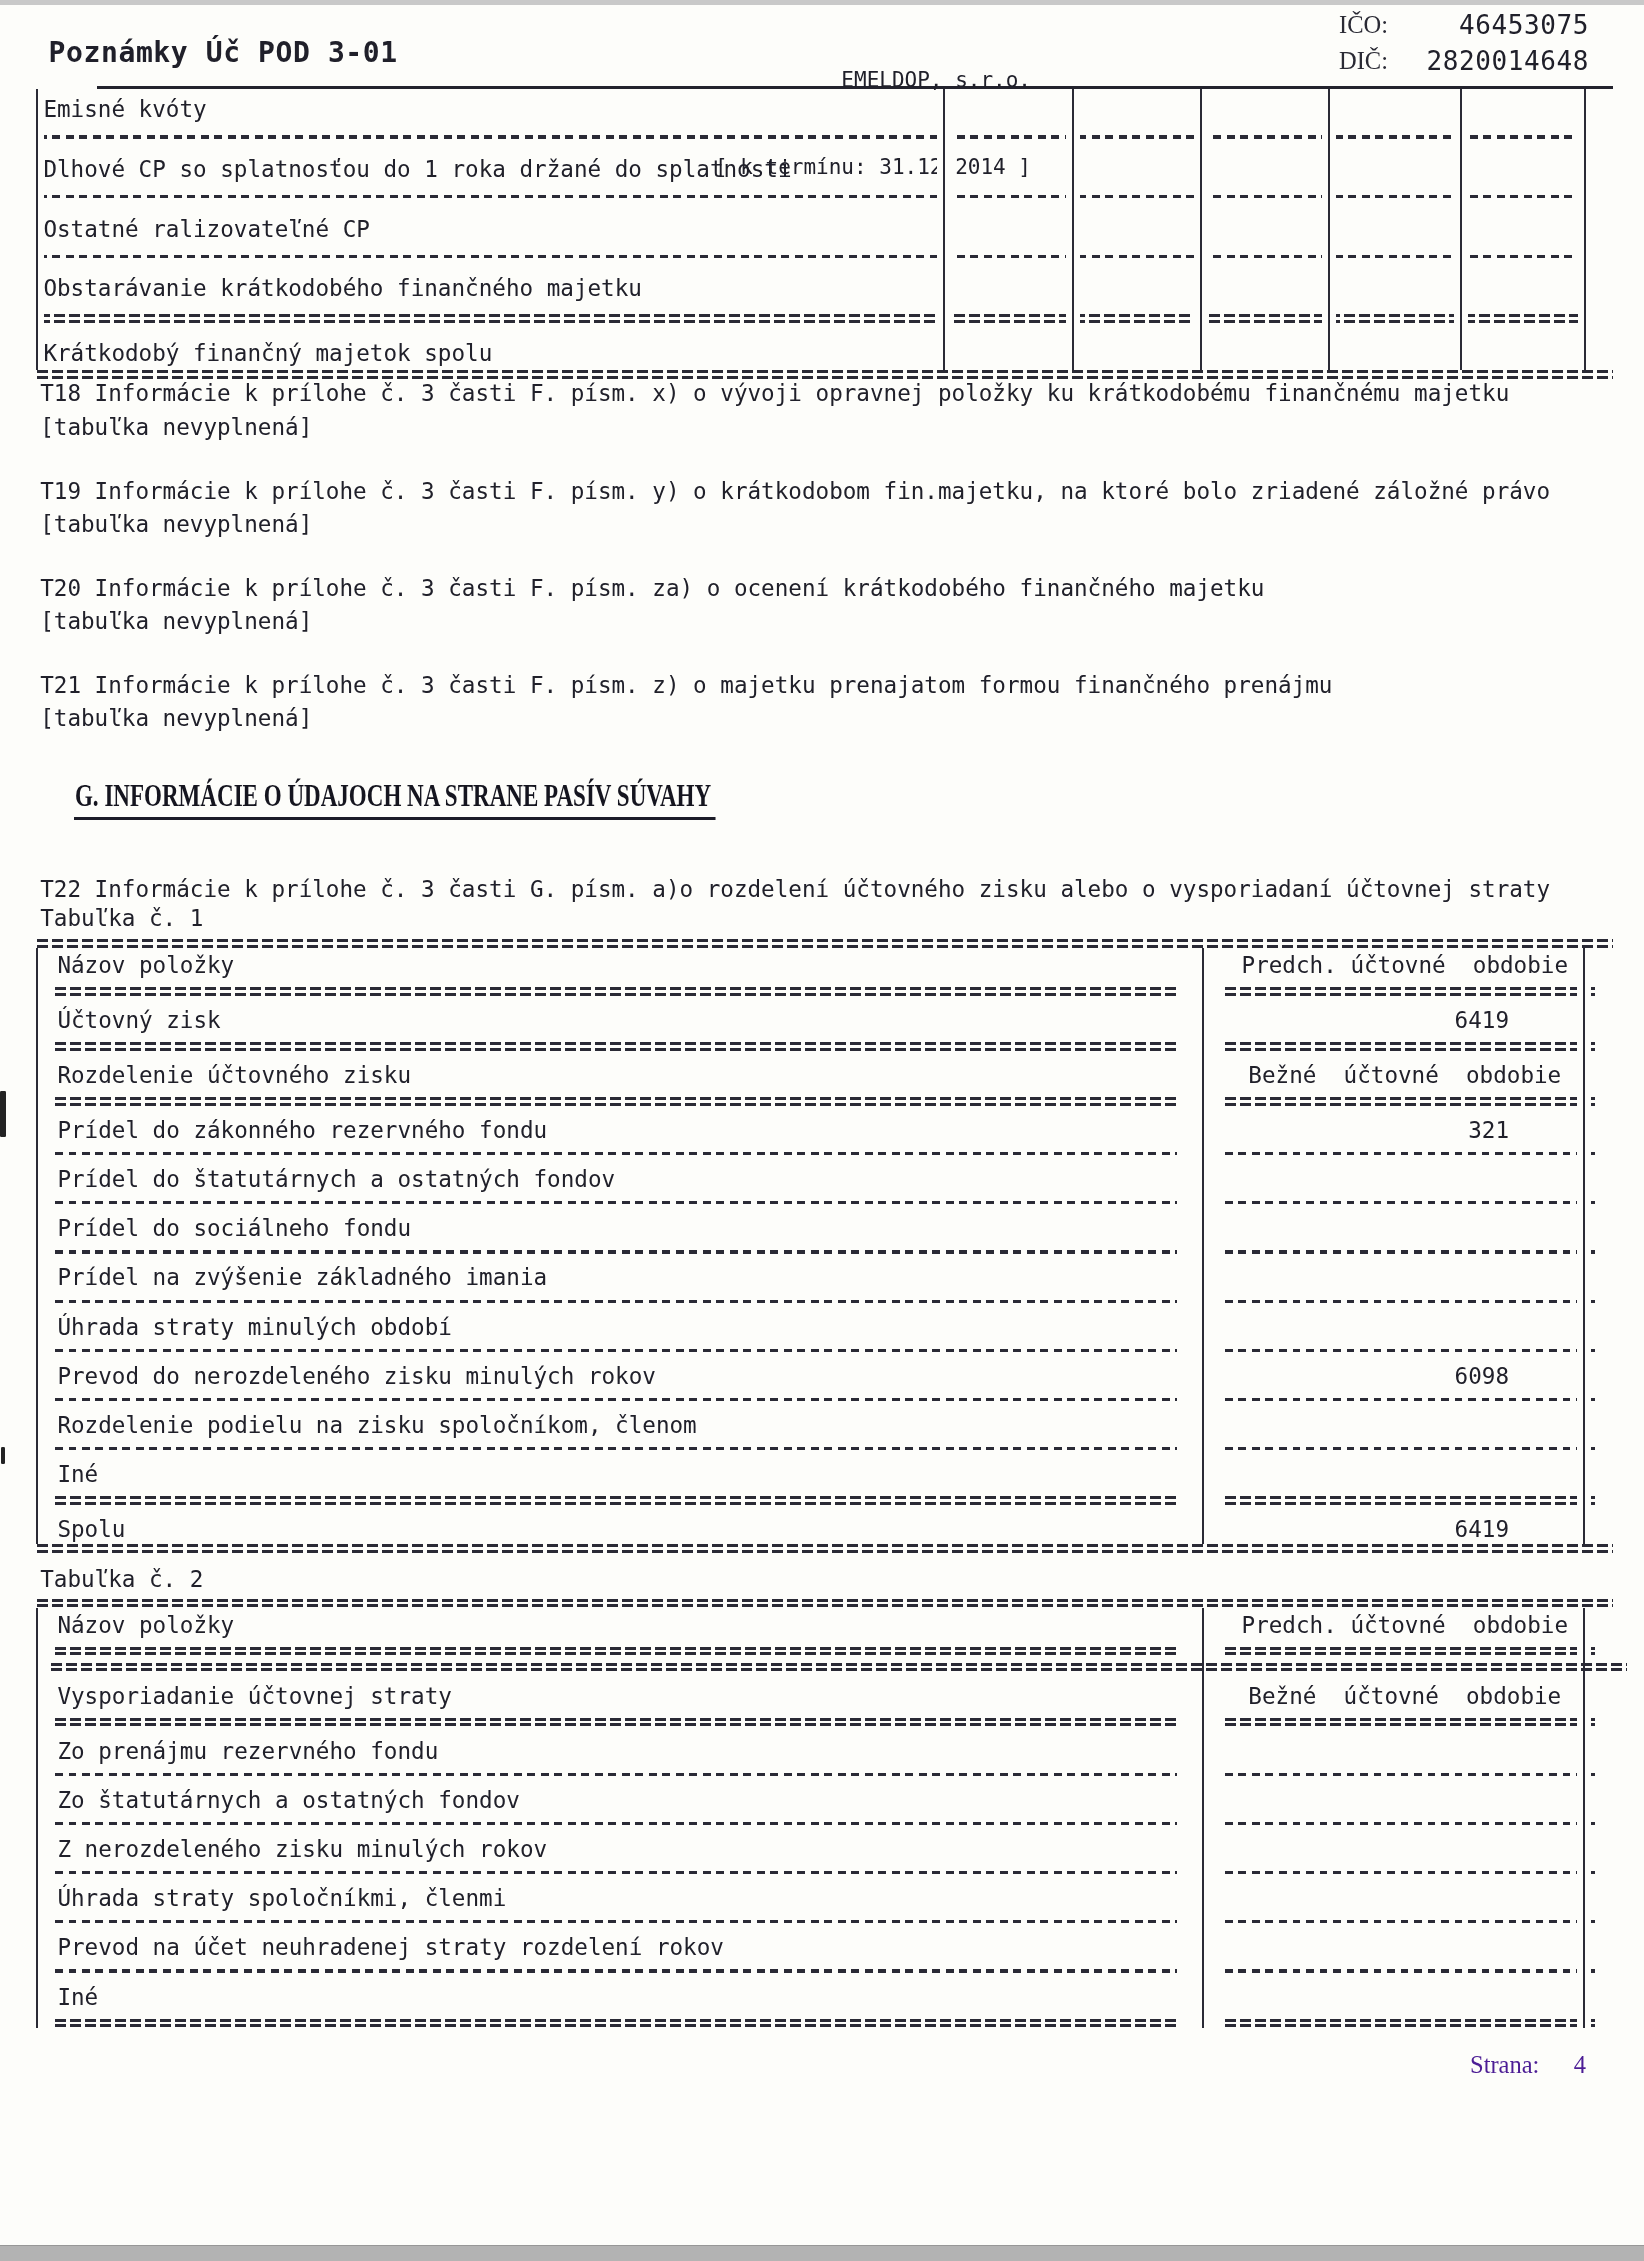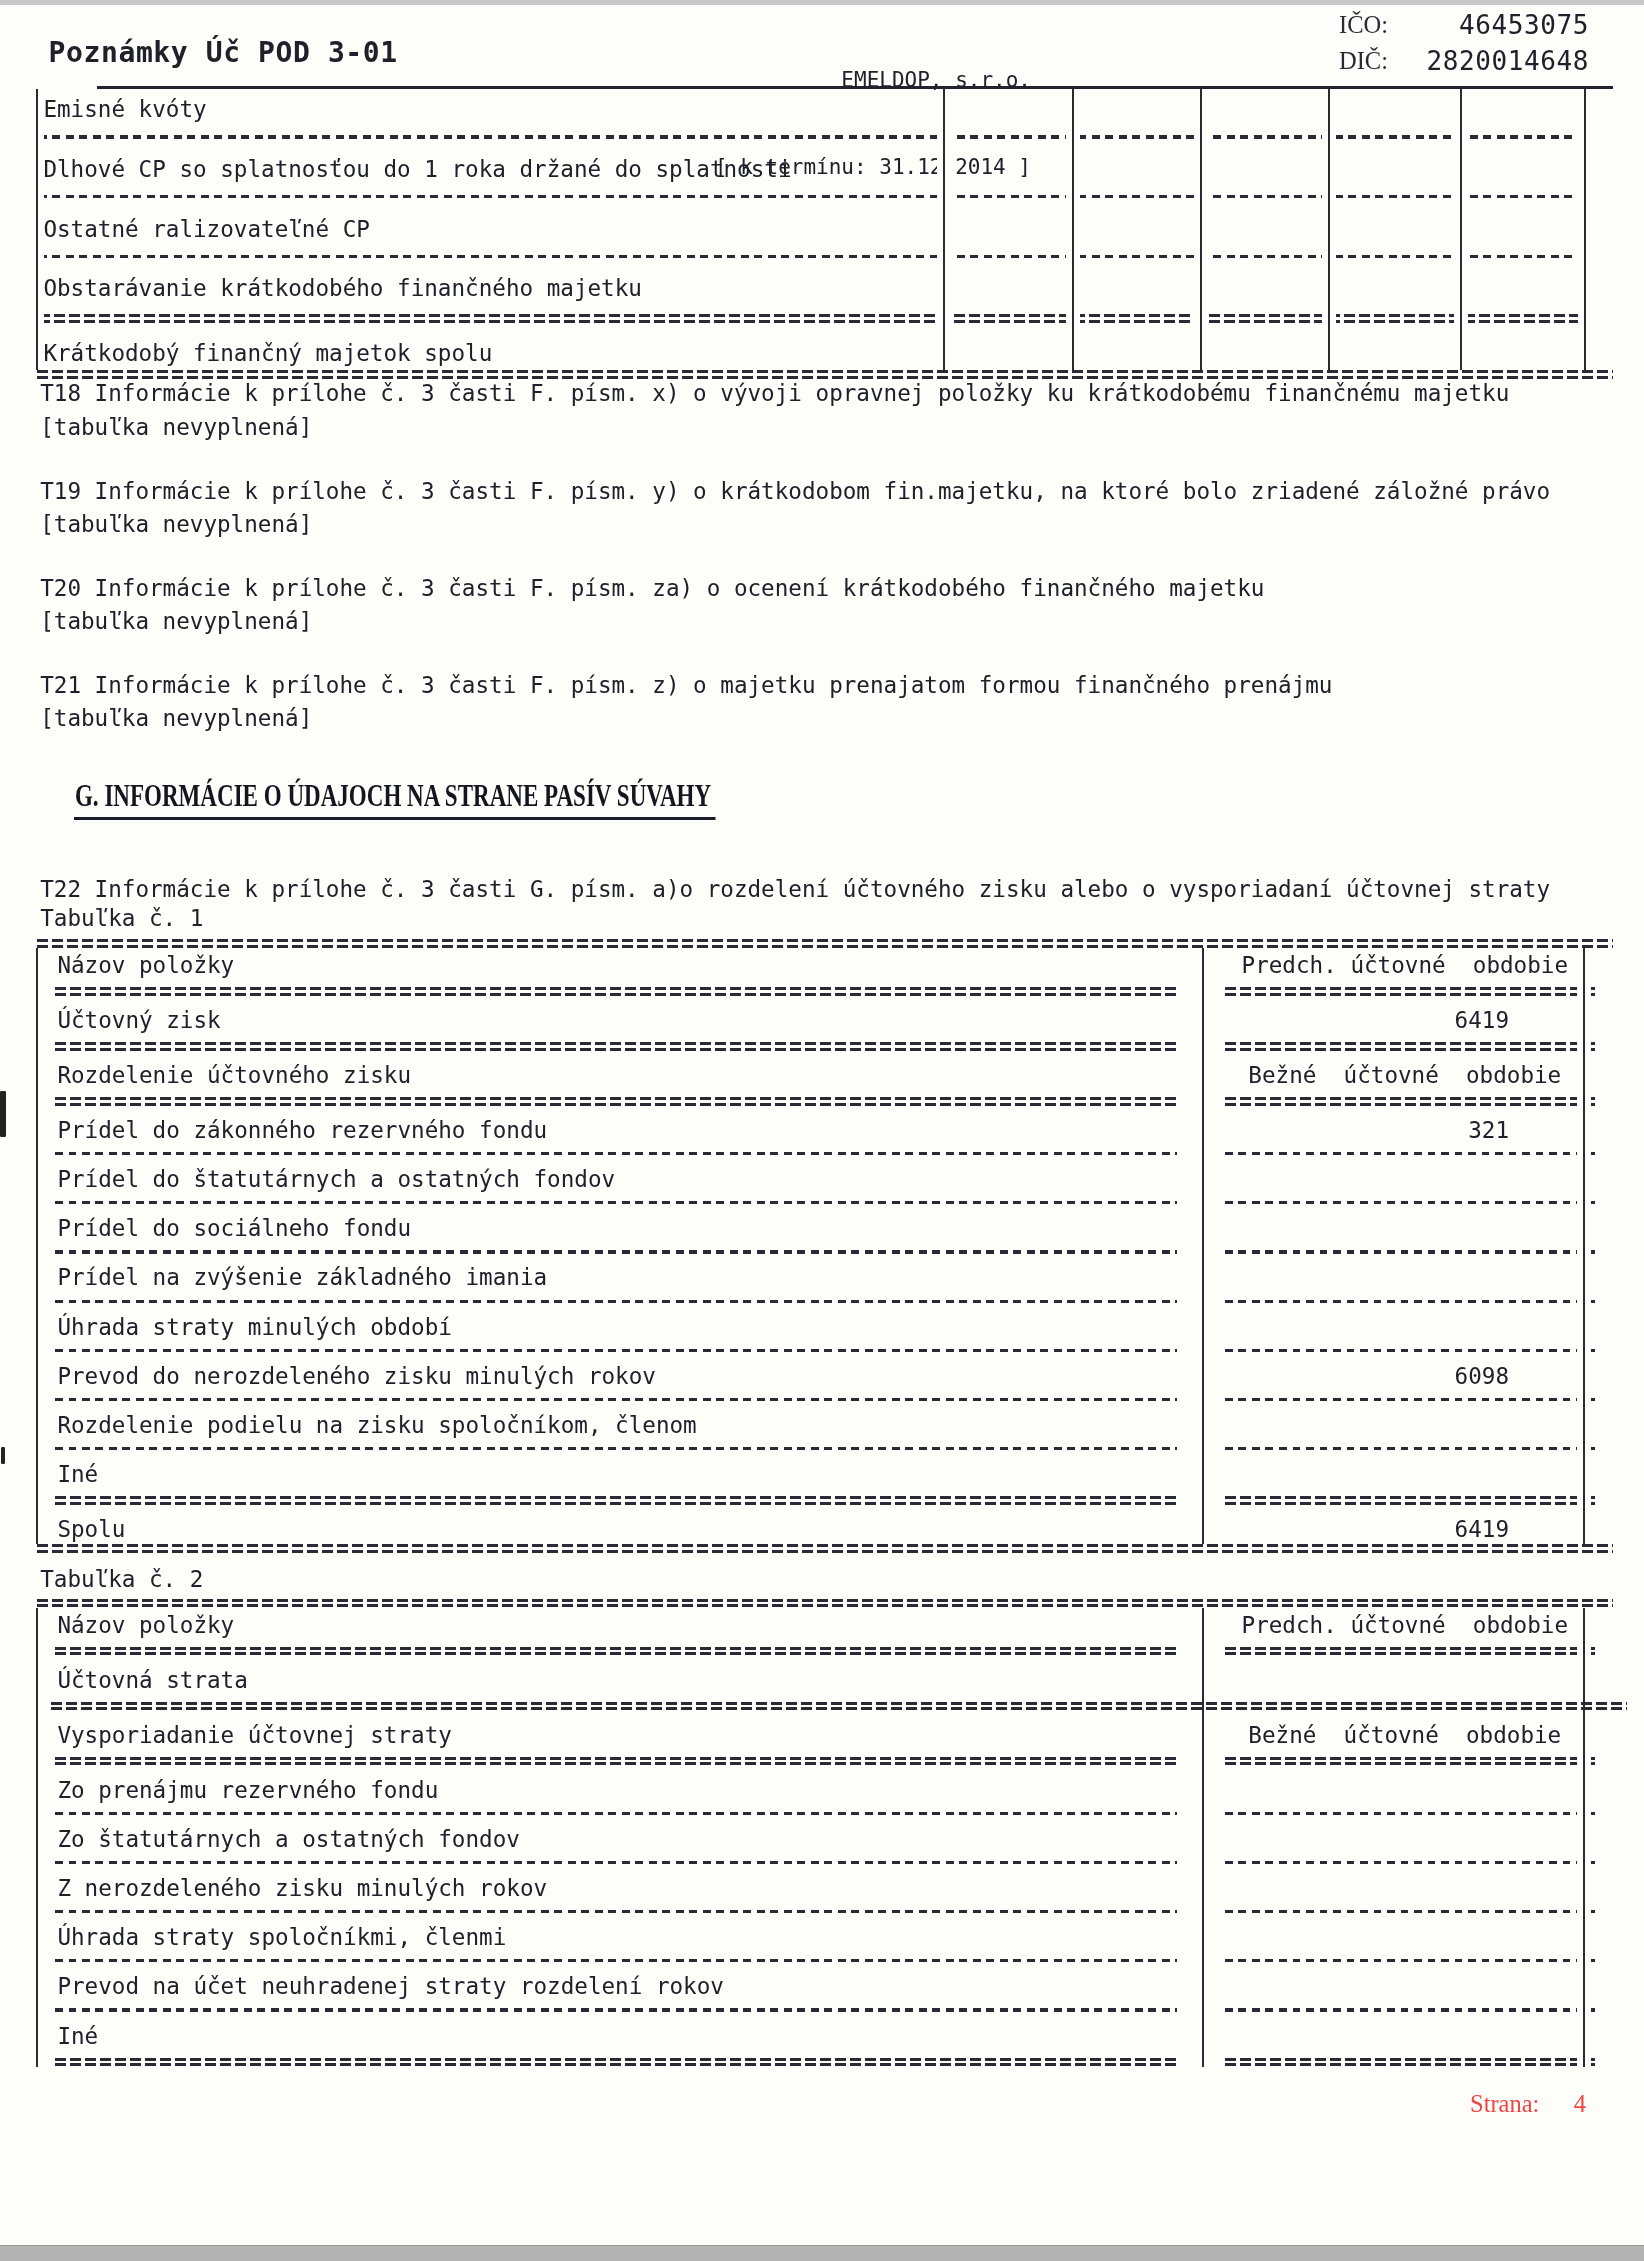--- a/index.html
+++ b/index.html
@@ -63,21 +63,21 @@
   .g-heading{margin:45px 0 0 37px;width:fit-content;transform:scaleX(0.72);transform-origin:left;
              font-family:"Liberation Serif",serif;font-weight:bold;font-size:32px;letter-spacing:0px;
              color:#15151f;border-bottom:3.2px solid #1c1c28;padding:0 6.4px 2.6px 1.3px;white-space:pre;}
   .t22-block{margin:55px 0 0 3.2px;font-size:22.6px;line-height:28px;}
   .tab-caption{margin:13px 0 0 3.2px;font-size:22.6px;}
   .tab-caption.c1{margin-top:2.6px;}
   .fintable.ft2{margin-top:6.4px;}
 
   footer{display:flex;justify-content:flex-end;padding-right:59px;margin-top:23px;}
   .footer-inner{display:flex;width:116px;justify-content:space-between;align-items:baseline;
-                font-family:"Liberation Serif",serif;font-size:24.5px;color:#ef4444;}
+                font-family:"Liberation Serif",serif;font-size:24.5px;color:#4c1d95;}
 </style>
 </head>
 <body>
 
 <div class="page">
   <div class="strip-top"></div>
   <div class="speck s1"></div>
   <div class="speck s2"></div>
 
   <header>
@@ -260,24 +260,20 @@
           <i style="left:1540px"></i>
         </div>
       <div class="frow">
           <span class="fl">Názov položky</span>
           <span class="fv hdr">Predch. účtovné  obdobie</span>
         </div>
       <div class="fsep">
           <i class="seg l dbl-line"></i>
           <i class="seg r dbl-line"></i>
         </div>
-      <div class="frow">
-          <span class="fl">Účtovná strata</span>
-          <span class="fv"></span>
-        </div>
       <div class="dbl-line wide mid"></div>
       <div class="frow">
           <span class="fl">Vysporiadanie účtovnej straty</span>
           <span class="fv hdr">Bežné  účtovné  obdobie</span>
         </div>
       <div class="fsep">
           <i class="seg l dbl-line"></i>
           <i class="seg r dbl-line"></i>
         </div>
       <div class="frow">

